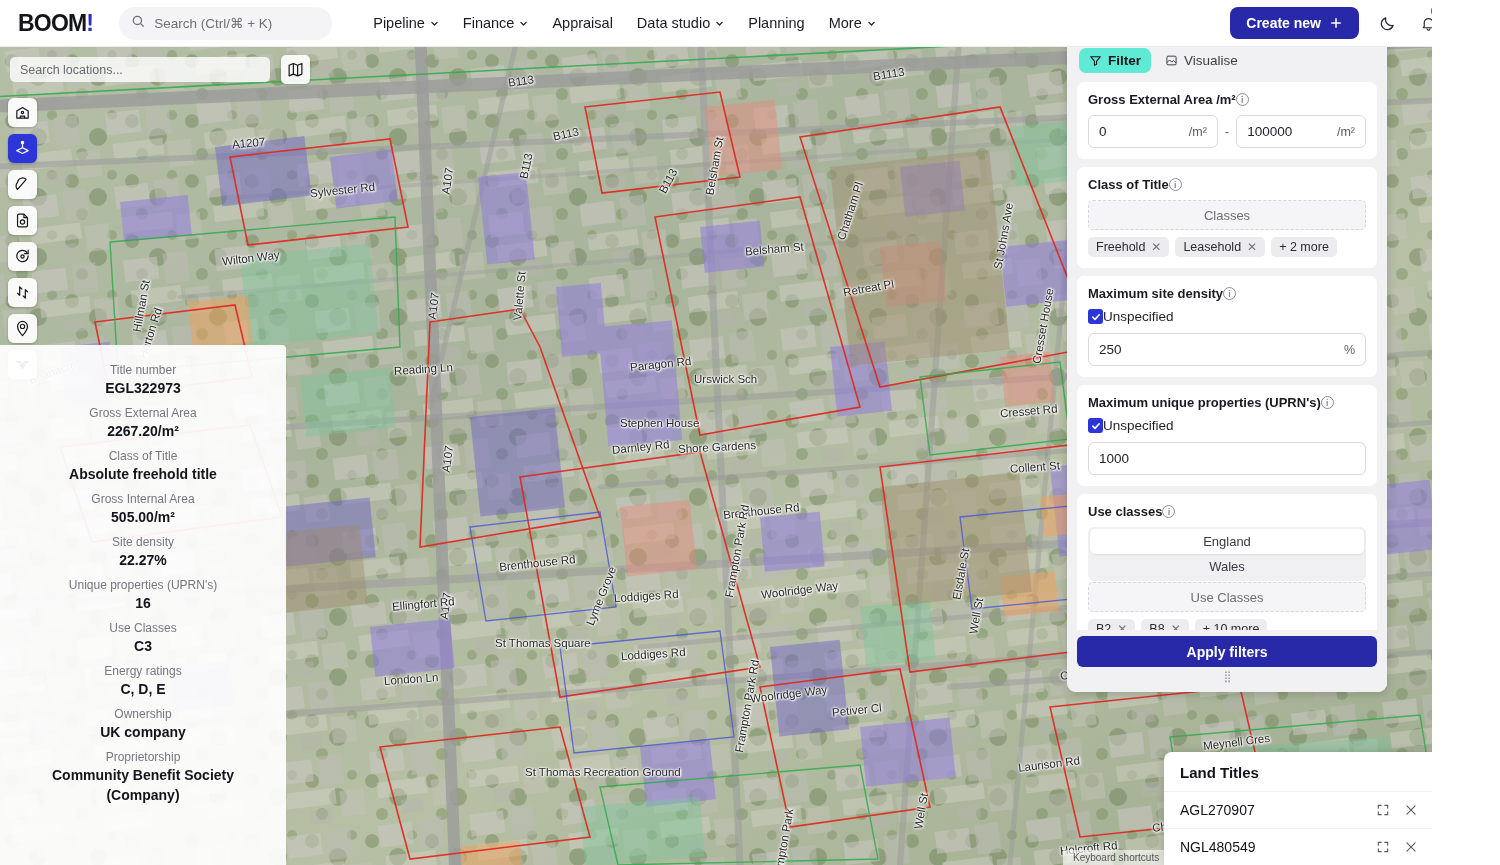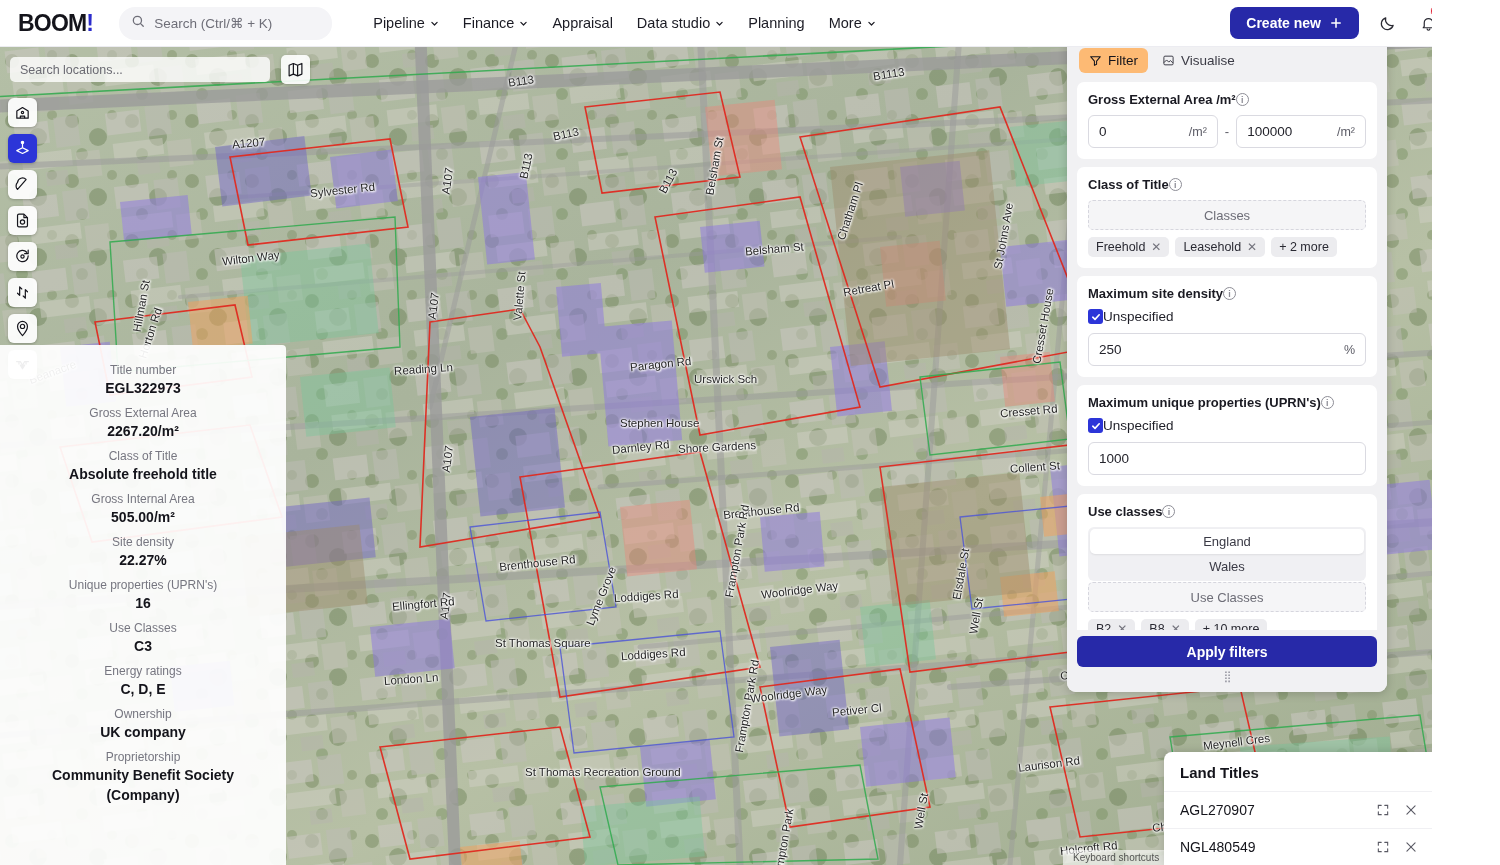--- a/index.html
+++ b/index.html
@@ -141,21 +141,21 @@
     background:#f1f1f3;
   }
   .grip { color:#8b8b95; font-size:13px; letter-spacing:-1px; line-height:1; cursor:grab;}
   .fp-title { font-size:15.5px; font-weight:700; color:#14141b; }
   .fp-min { margin-left:auto; cursor:pointer; color:#3c3c45; font-size:16px; line-height:1; }
   .fp-tabs { display:flex; gap:4px; padding:4px 12px 9px 12px; }
   .fp-tab {
     display:flex; align-items:center; gap:6px; font-size:13.5px; color:#3b3b45;
     padding:5px 10px; border-radius:6px; cursor:pointer;
   }
-  .fp-tab.active { background:#fdba74; font-weight:400; color:#14141b; }
+  .fp-tab.active { background:#5eead4; font-weight:700; color:#14141b;border-radius:7px; }
   .fp-body { flex:1; overflow-y:auto; padding:0 10px; }
   .fp-body::-webkit-scrollbar { width:5px; }
   .fp-body::-webkit-scrollbar-thumb { background:#cfcfd6; border-radius:3px; }
   .fgroup {
     background:#fff; border-radius:7px; padding:10px 11px 11px 11px; margin-bottom:8px;
   }
   .fglabel {
     display:flex; align-items:center; font-size:13px; font-weight:700;
     color:#1a1a22; margin-bottom:8px;
   }

